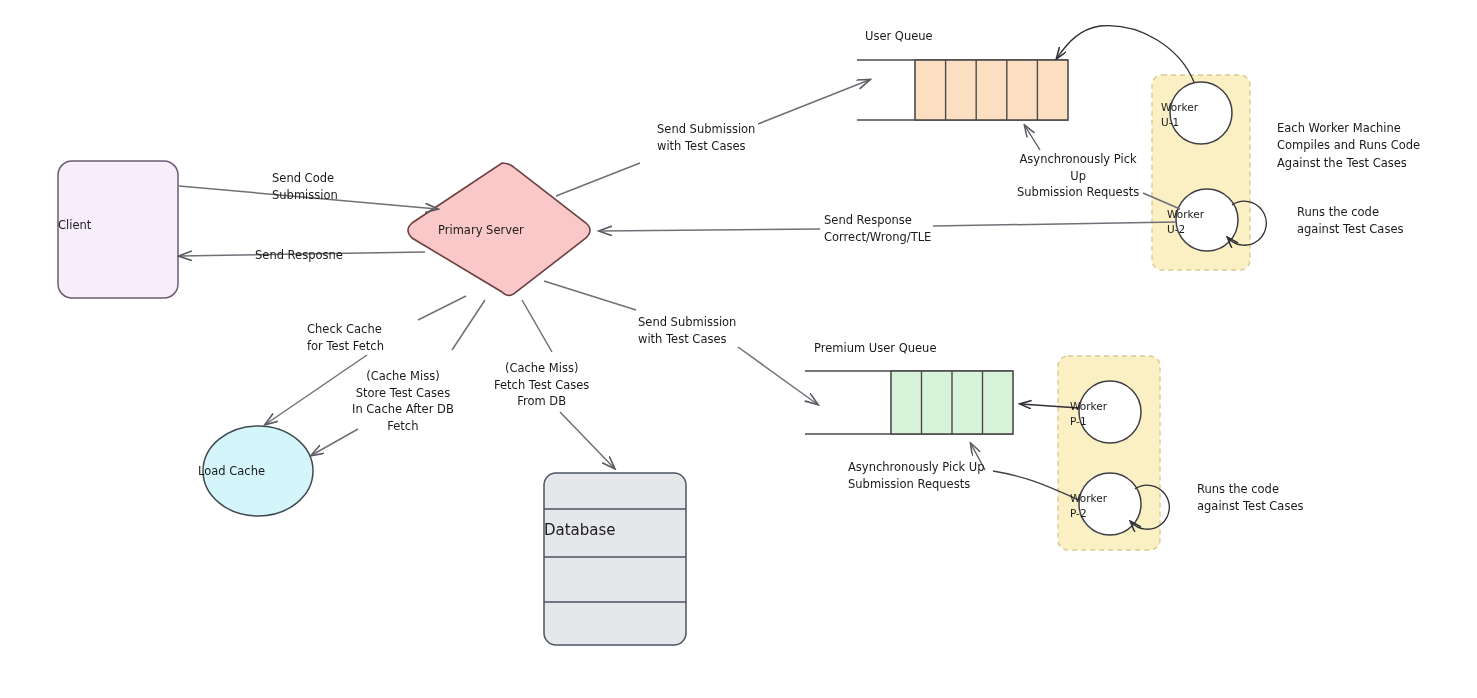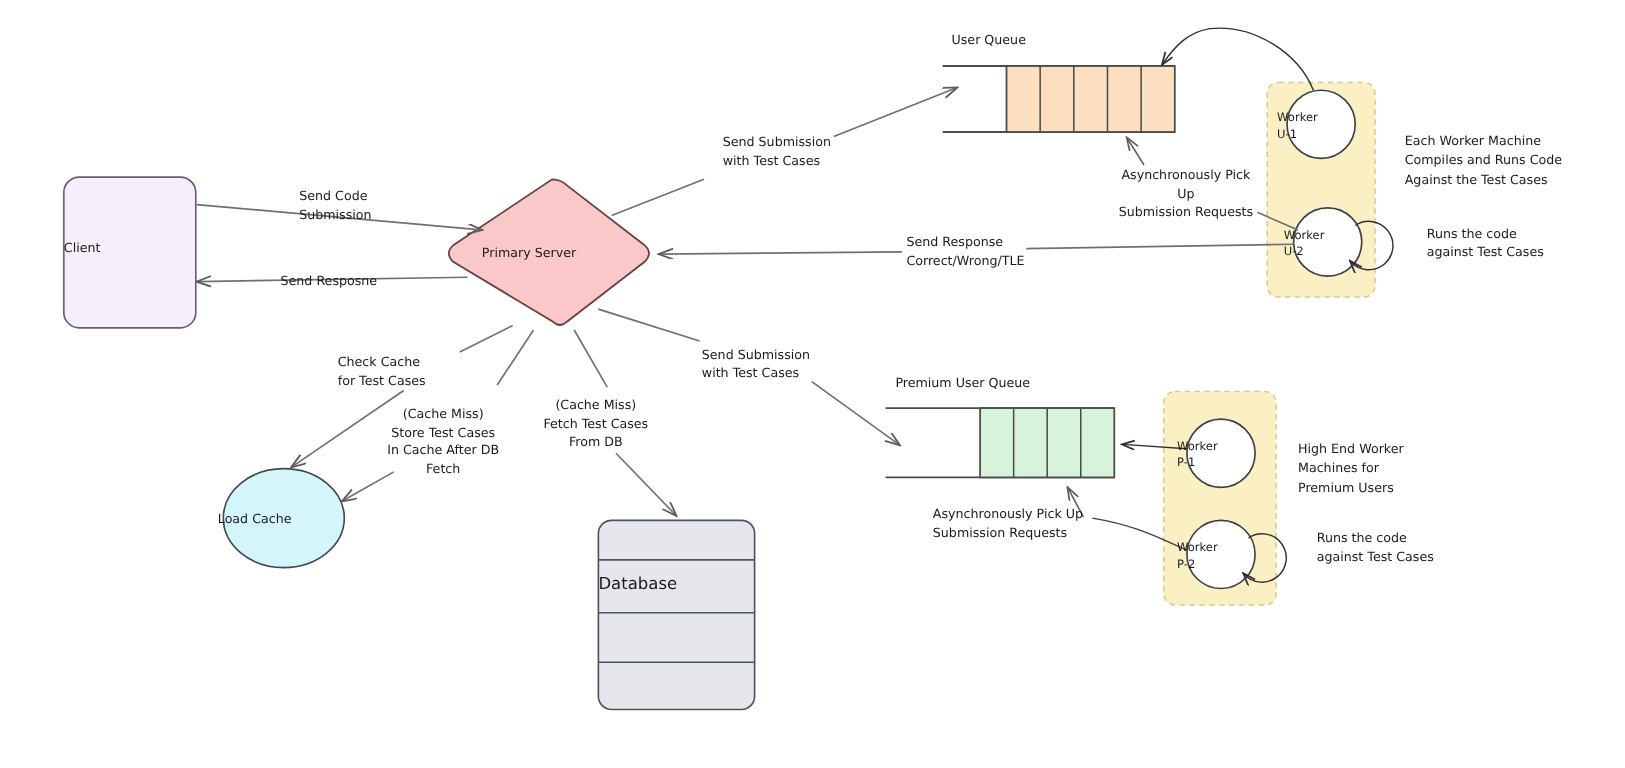--- a/index.html
+++ b/index.html
@@ -151,21 +151,21 @@
   <div class="edge-label" style="left:657px; top:121px;">Send Submission
 with Test Cases</div>
 
   <div class="edge-label" style="left:638px; top:314px;">Send Submission
 with Test Cases</div>
 
   <div class="edge-label" style="left:824px; top:212px;">Send Response
 Correct/Wrong/TLE</div>
 
   <div class="edge-label" style="left:307px; top:321px;">Check Cache
-for Test Cases</div>
+for Test Fetch</div>
 
   <div class="edge-label" style="left:352px; top:368px; text-align:center;">(Cache Miss)
 Store Test Cases
 In Cache After DB
 Fetch</div>
 
   <div class="edge-label" style="left:494px; top:360px; text-align:center;">(Cache Miss)
 Fetch Test Cases
 From DB</div>
 
@@ -177,20 +177,17 @@
 Submission Requests</div>
 
   <div class="note" style="left:1277px; top:120px;">Each Worker Machine
 Compiles and Runs Code
 Against the Test Cases</div>
 
   <div class="note" style="left:1297px; top:204px;">Runs the code
 against Test Cases</div>
 
 
-  <div class="note" style="left:1180px; top:400px;">High End Worker
-Machines for
-Premium Users</div>
 
   <div class="note" style="left:1197px; top:481px;">Runs the code
 against Test Cases</div>
 
 </div>
 
 </body></html>

